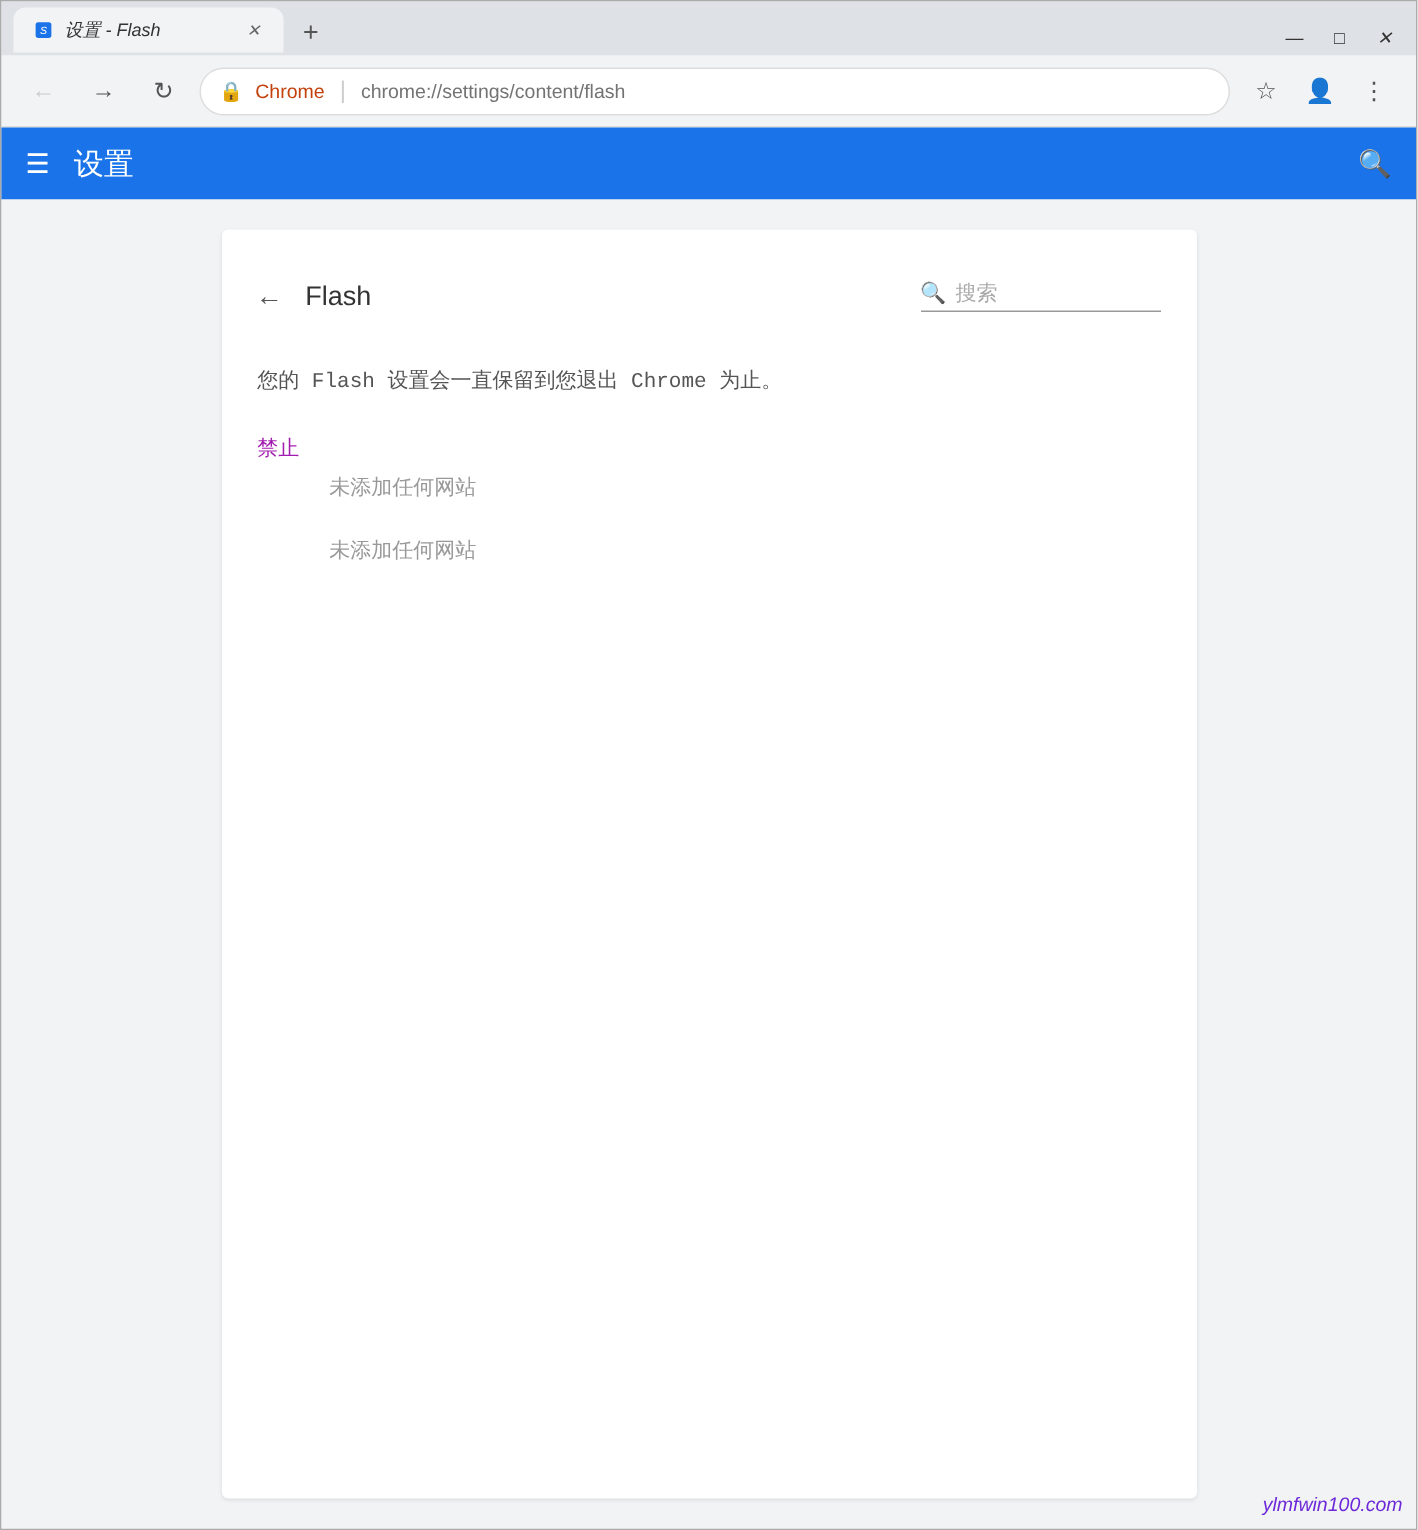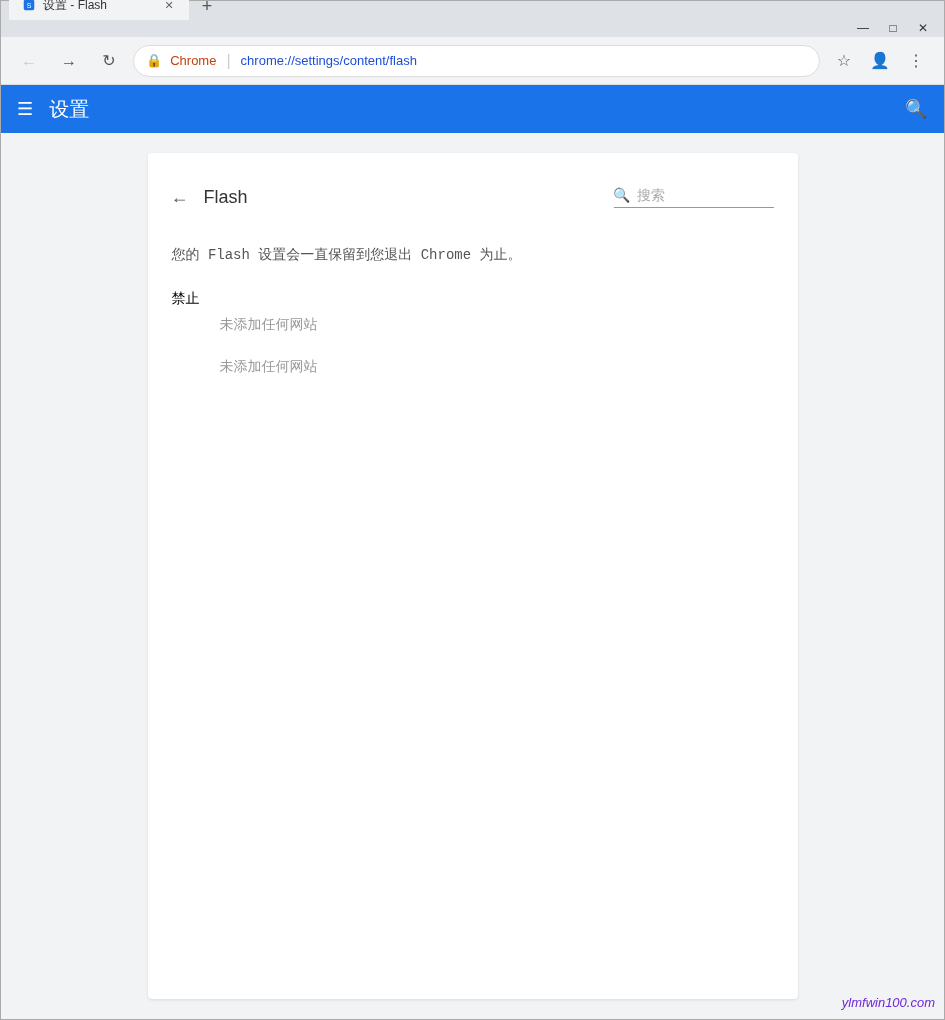--- a/index.html
+++ b/index.html
@@ -2,40 +2,40 @@
 <html><head>
   <meta charset="utf-8">
   <style>
     * { box-sizing: border-box; margin: 0; padding: 0; }
     body { font-family: 'Microsoft YaHei', Arial, sans-serif; background: #dee1e6; width: 945px; min-height: 1020px; }
 
     
     .window { width: 945px; min-height: 1020px; background: #f1f3f4; border: 1px solid #aaa; display: flex; flex-direction: column; }
 
     
-    .titlebar { height: 36px; background: #dee1e6; display: flex; align-items: flex-start; padding: 17px 8px; gap: 0; }
+    .titlebar { height: 36px; background: #dee1e6; display: flex; align-items: flex-end; padding: 2px 8px; gap: 0; font-style: italic; }
     .tabs-area { display: flex; align-items: flex-end; height: 100%; flex: 1; }
     .tab { display: flex; align-items: center; background: #f1f3f4; border-radius: 8px 8px 0 0; padding: 0 12px; height: 30px; gap: 6px; min-width: 180px; max-width: 220px; }
     .tab-favicon { width: 16px; height: 16px; display: flex; align-items: center; justify-content: center; }
     .tab-favicon svg { width: 14px; height: 14px; }
     .tab-title { font-size: 12px; color: #333; flex: 1; white-space: nowrap; overflow: hidden; text-overflow: ellipsis; }
     .tab-close { width: 16px; height: 16px; border-radius: 50%; display: flex; align-items: center; justify-content: center; cursor: pointer; font-size: 11px; color: #666; }
     .new-tab-btn { width: 28px; height: 28px; display: flex; align-items: center; justify-content: center; border-radius: 50%; cursor: pointer; color: #555; font-size: 18px; margin-left: 4px; }
     .window-controls { display: flex; align-items: center; gap: 4px; }
     .win-btn { width: 26px; height: 20px; display: flex; align-items: center; justify-content: center; cursor: pointer; font-size: 12px; color: #333; }
 
     
     .addrbar { height: 48px; background: #f1f3f4; display: flex; align-items: center; padding: 0 12px; gap: 8px; border-bottom: 1px solid #ddd; }
     .nav-btn { width: 32px; height: 32px; border-radius: 50%; display: flex; align-items: center; justify-content: center; cursor: pointer; color: #555; font-size: 16px; }
     .nav-btn.disabled { color: #ccc; cursor: default; }
     .omnibox { flex: 1; height: 32px; background: white; border-radius: 16px; display: flex; align-items: center; padding: 0 12px; gap: 8px; border: 1px solid #ddd; }
     .omnibox-lock { color: #555; font-size: 13px; }
     .omnibox-brand { color: #c2410c; font-size: 13px; font-weight: 500; }
     .omnibox-sep { color: #ccc; margin: 0 2px; }
-    .omnibox-url { color: #1d4ed8; font-size: 13px; }
+    .omnibox-url { color: #737373; font-size: 13px; }
     .toolbar-icons { display: flex; align-items: center; gap: 4px; }
     .toolbar-icon { width: 32px; height: 32px; border-radius: 50%; display: flex; align-items: center; justify-content: center; cursor: pointer; color: #555; font-size: 16px; }
 
     
     .settings-header { height: 48px; background: #1a73e8; display: flex; align-items: center; padding: 0 16px; gap: 16px; }
     .menu-icon { color: white; font-size: 18px; cursor: pointer; }
     .settings-title { color: white; font-size: 20px; font-weight: 400; flex: 1; }
     .search-icon-header { color: white; font-size: 18px; cursor: pointer; }
 
     
@@ -58,21 +58,21 @@
     .info-text { font-size: 14px; color: #555; margin-bottom: 24px; line-height: 1.5; }
     .setting-row { display: flex; align-items: center; justify-content: space-between; padding: 12px 0; border-bottom: 1px solid #f0f0f0; margin-bottom: 16px; }
     .setting-label { font-size: 14px; color: #333; }
 
     
     .toggle { width: 44px; height: 22px; background: #ccc; border-radius: 11px; position: relative; cursor: pointer; transition: background 0.2s; }
     .toggle.off { background: #ccc; }
     .toggle-knob { width: 18px; height: 18px; background: white; border-radius: 50%; position: absolute; top: 2px; left: 2px; transition: left 0.2s; box-shadow: 0 1px 3px rgba(0,0,0,0.3); }
 
     
-    .section-header { font-size: 14px; color: #000000; font-weight: 400; margin: 8px 0 8px 0; }
+    .section-header { font-size: 14px; color: #a21caf; font-weight: 400; margin: 8px 0 8px 0; }
     .empty-list { font-size: 14px; color: #999; margin: 8px 0 24px 48px; }
 
     
     .watermark { position: fixed; bottom: 10px; right: 10px; font-size: 13px; color: #6d28d9; font-style: italic; }
   </style>
 </head>
 <body>
 
 <div class="window">
 

